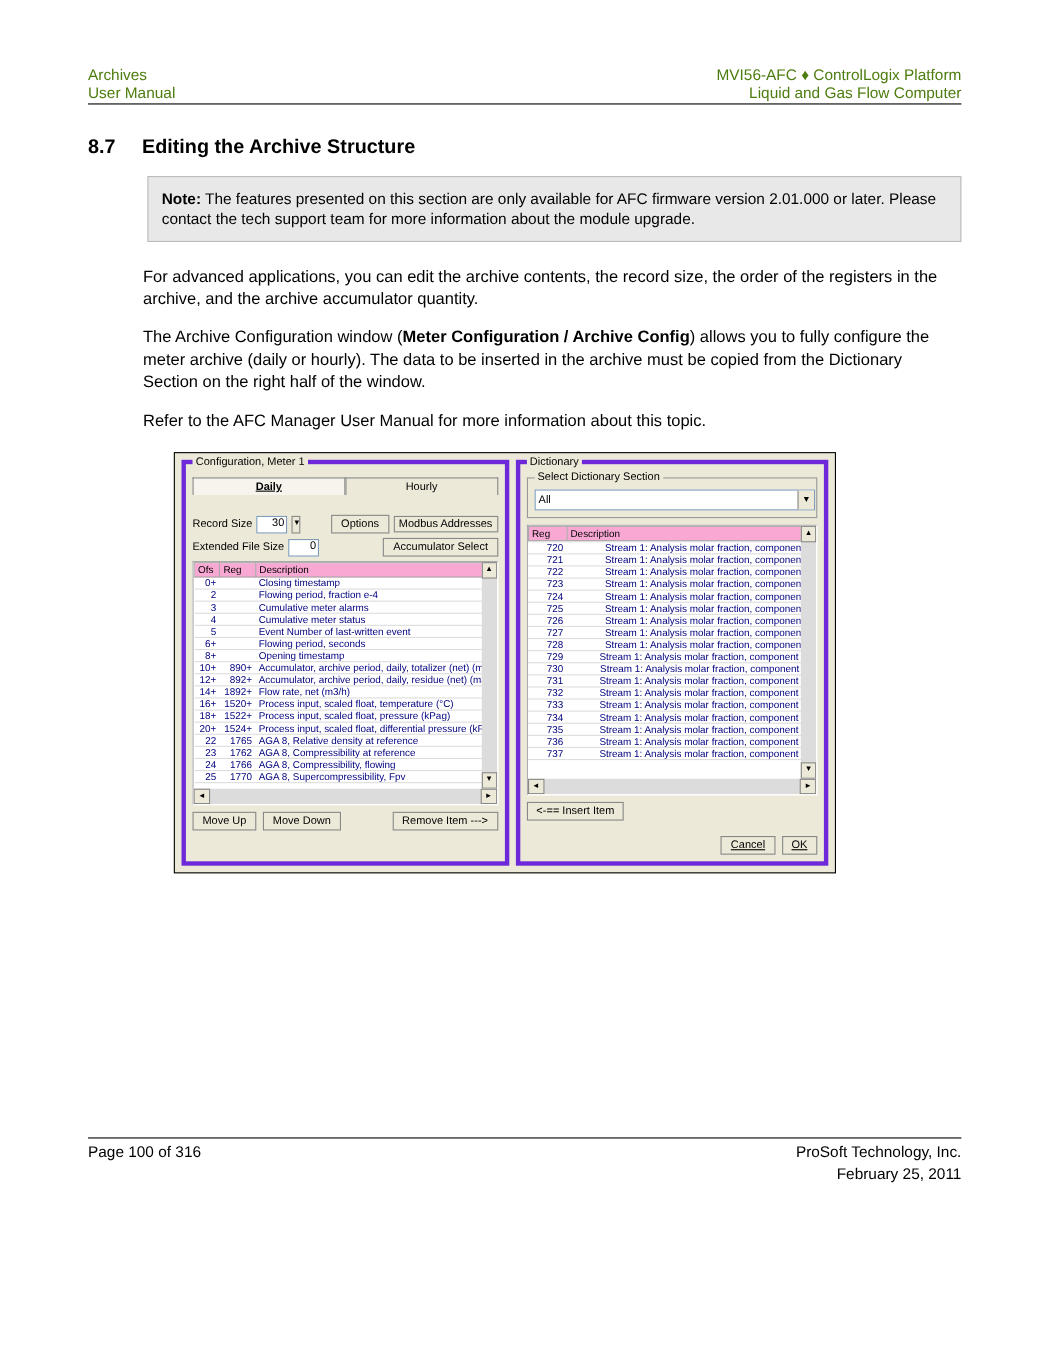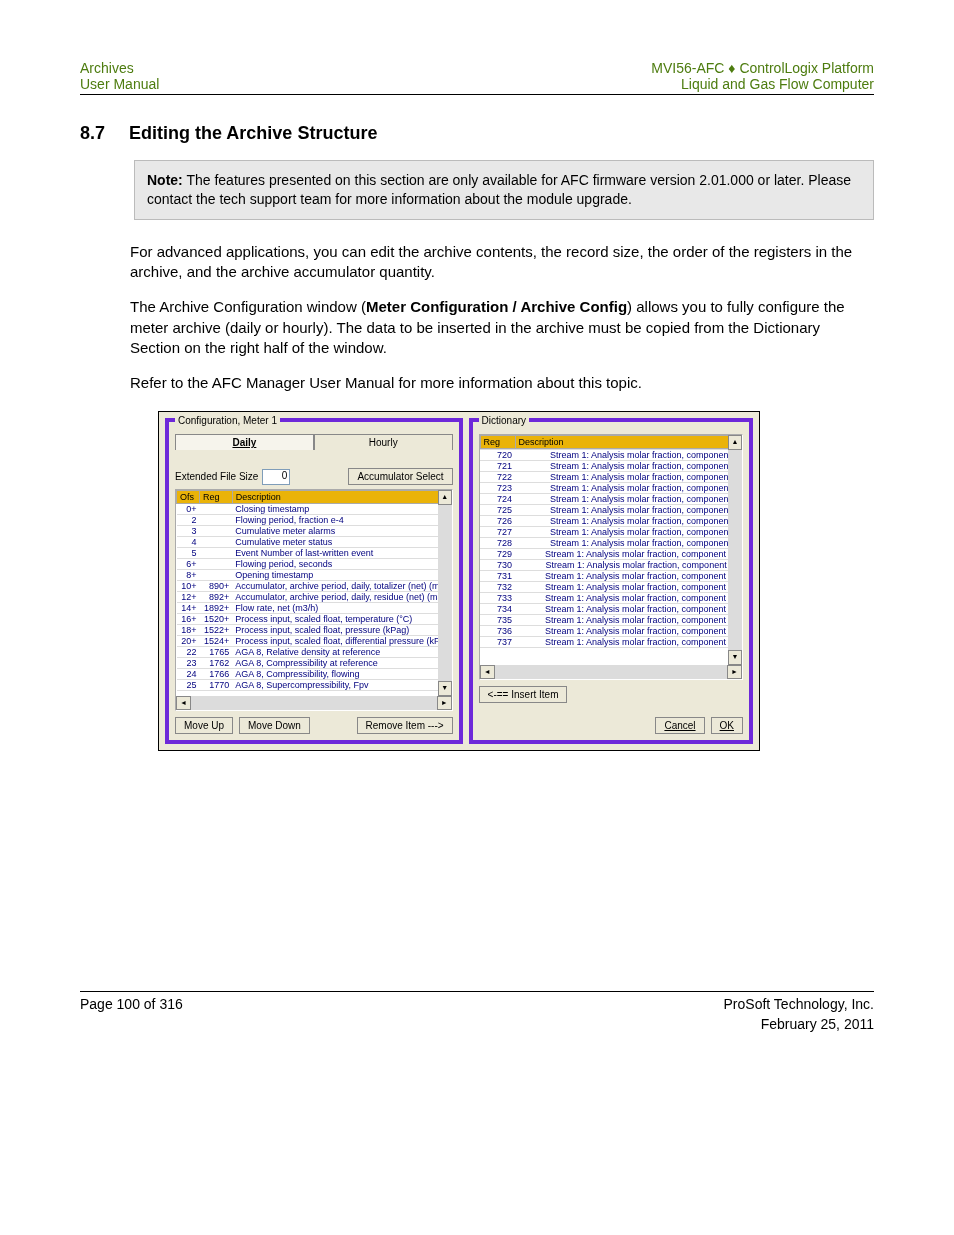--- a/index.html
+++ b/index.html
@@ -144,21 +144,21 @@
     height: 220px;
     overflow: hidden;
     position: relative;
   }
   .tbl table {
     border-collapse: collapse;
     width: 100%;
     font-size: 9px;
   }
   .tbl th {
-    background: #eab308;
+    background: #f9a8d4;
     border: 1px solid #aaa;
     font-weight: normal;
     text-align: left;
     padding: 1px 3px;
   }
   .tbl td {
     border-bottom: 1px solid #ddd;
     padding: 0 3px;
     color: #00007f;
     white-space: nowrap;
@@ -261,20 +261,28 @@
   <p class="body-para">Refer to the AFC Manager User Manual for more information about this topic.</p>
 
   <div class="screenshot">
     <div class="dlg-body">
 
       <div class="groupbox" style="flex:1.05">
         <span class="legend">Configuration, Meter 1</span>
         <div class="tabrow">
           <div class="tab active">Daily</div>
           <div class="tab">Hourly</div>
+        </div>
+        <div class="ctrl-row">
+          <label>Record Size</label>
+          <span class="inp">30</span>
+          <span style="width:6px;border:1px solid #888;height:14px;font-size:7px;text-align:center;line-height:12px">▼</span>
+          <span style="flex:1"></span>
+          <span class="btn">Options</span>
+          <span class="btn" style="line-height:1.1;padding:1px 4px">Modbus Addresses</span>
         </div>
         <div class="ctrl-row">
           <label>Extended File Size</label>
           <span class="inp">0</span>
           <span style="flex:1"></span>
           <span class="btn">Accumulator Select</span>
         </div>
         <div class="tbl">
           <table>
             <tbody>
@@ -387,20 +395,27 @@
         <div class="btnrow">
           <span class="btn">Move Up</span>
           <span class="btn">Move Down</span>
           <span style="flex:1"></span>
           <span class="btn">Remove Item ---&gt;</span>
         </div>
       </div>
 
       <div class="groupbox" style="flex:1">
         <span class="legend">Dictionary</span>
+        <div class="innerbox">
+          <span class="legend">Select Dictionary Section</span>
+          <div class="select">
+            <span>All</span>
+            <span class="dd">▼</span>
+          </div>
+        </div>
         <div class="tbl" style="height:244px">
           <table>
             <tbody>
                 <tr>
               <th style="width:28px">Reg</th>
               <th>Description</th>
             </tr>
             </tbody>
               <tbody id="right-rows">
                 <tr>

